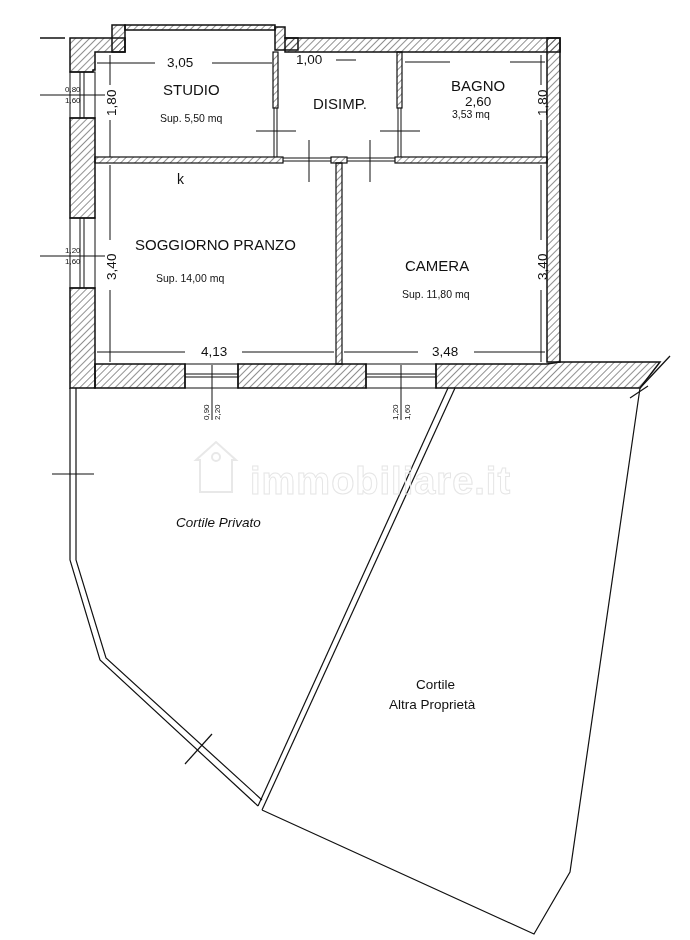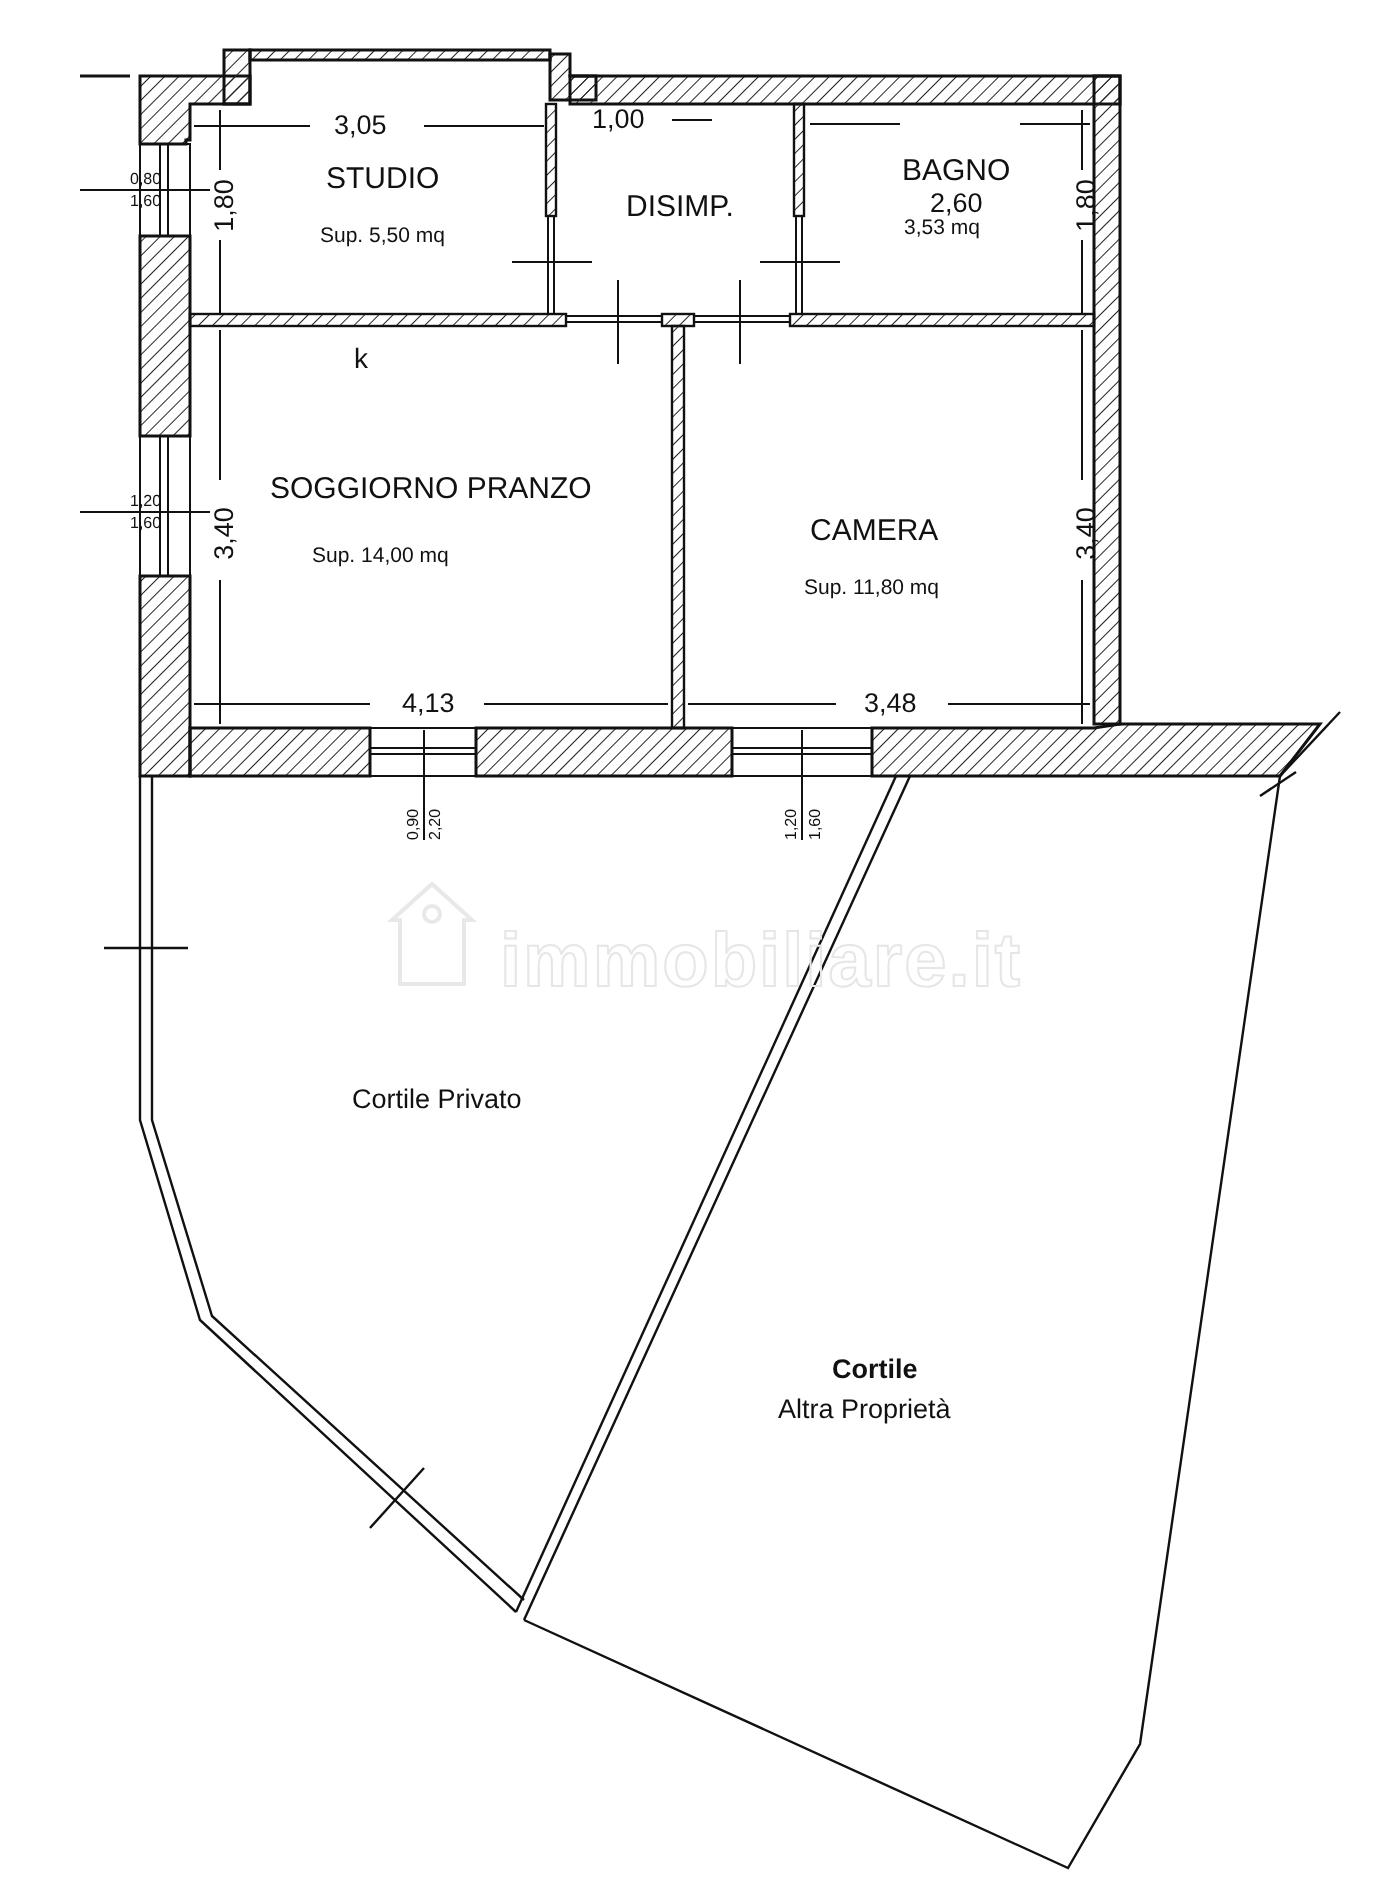--- a/index.html
+++ b/index.html
@@ -193,15 +193,15 @@
 <div class="lbl win" style="left:40px;top:247px;">1,20</div>
 <div class="lbl win" style="left:40px;top:258px;">1,60</div>
 
 <div class="lbl winv" style="left:203px;top:420px;">0,90</div>
 <div class="lbl winv" style="left:214px;top:420px;">2,20</div>
 <div class="lbl winv" style="left:392px;top:420px;">1,20</div>
 <div class="lbl winv" style="left:404px;top:420px;">1,60</div>
 
 <div class="lbl wm" style="left:206px;top:462px;">immobiliare.it</div>
 
-<div class="lbl yard" style="left:176px;top:543px;">Cortile Privato</div>
-<div class="lbl yard" style="left:416px;top:678px;font-weight:bold;">Cortile</div>
+<div class="lbl yard" style="left:176px;top:516px;font-style:italic;">Cortile Privato</div>
+<div class="lbl yard" style="left:416px;top:678px;">Cortile</div>
 <div class="lbl yard" style="left:389px;top:698px;">Altra Proprietà</div>
 
 </body></html>

